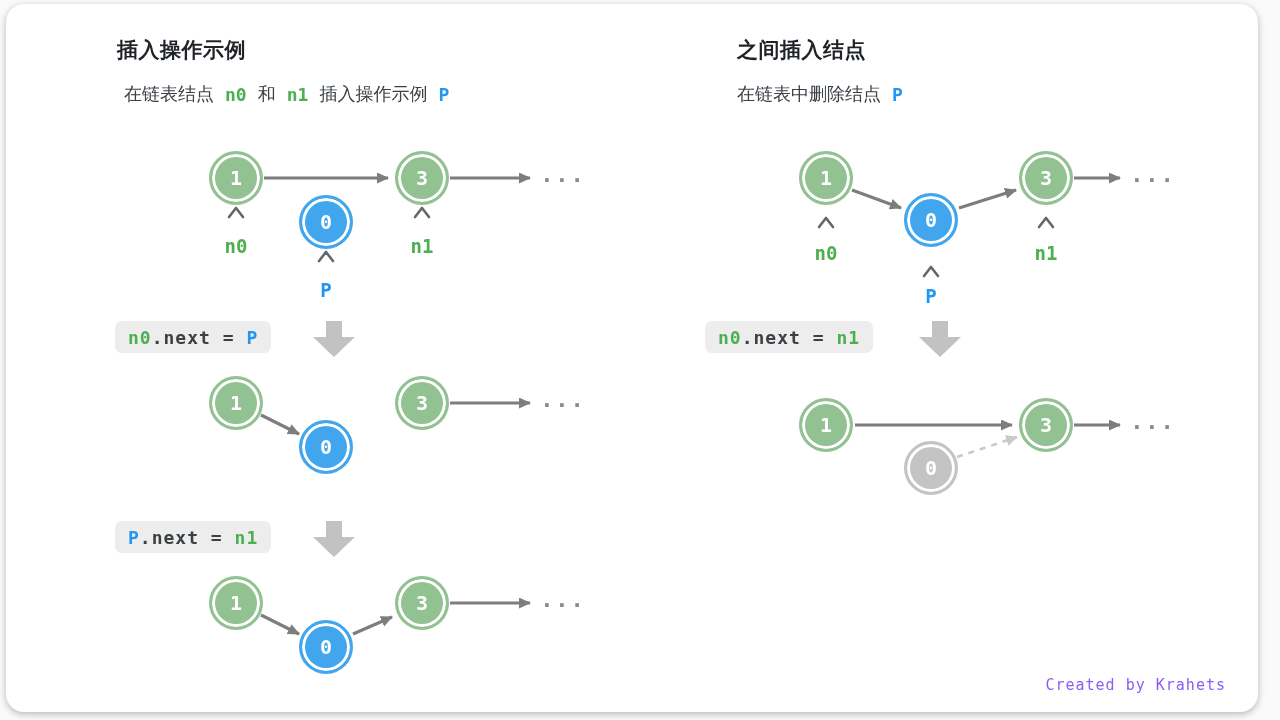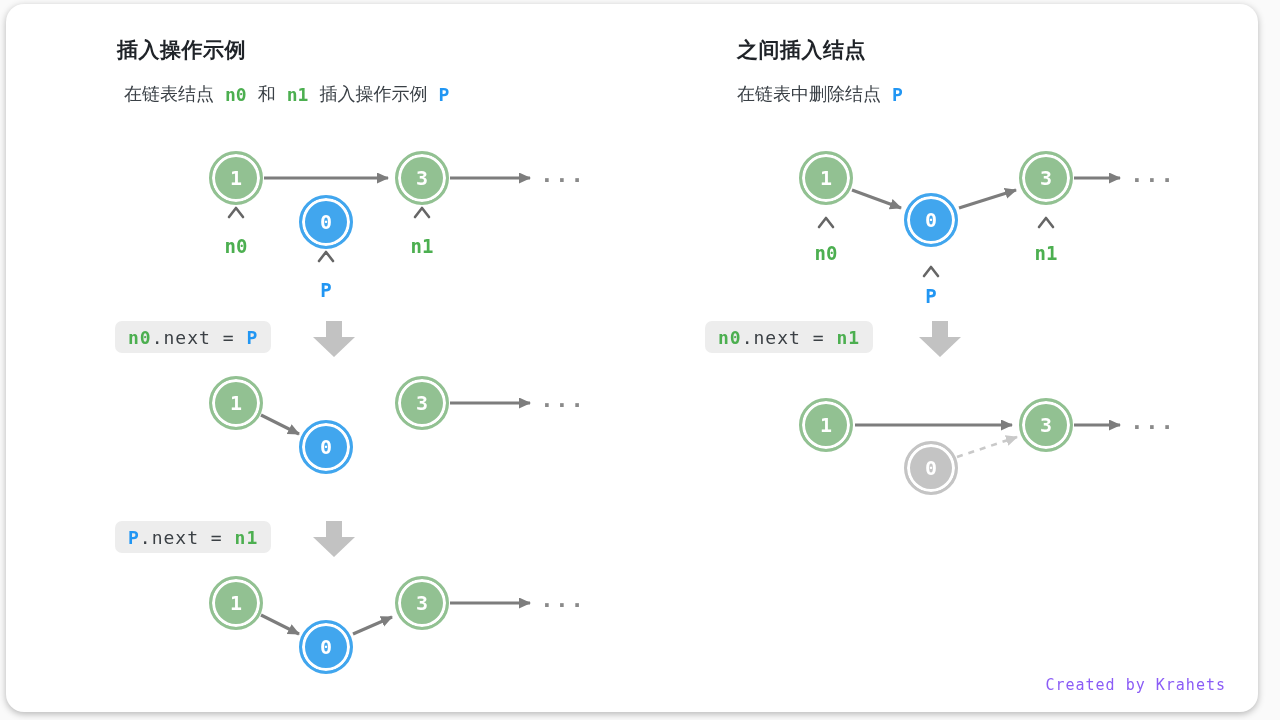--- a/index.html
+++ b/index.html
@@ -24,21 +24,21 @@
 
   .ptr-label{position:absolute;transform:translate(-50%,-50%);font-size:19px;font-weight:bold;white-space:nowrap;}
   .ptr-label.green{color:#4caf50;}
   .ptr-label.blue{color:#2196f3;}
 
   .ellipsis{position:absolute;transform:translate(-50%,-74%);font-size:22px;font-weight:bold;color:#8a8a8a;
             letter-spacing:2px;line-height:1;}
 
   .chip{position:absolute;height:32px;background:#ededed;border-radius:7px;display:flex;align-items:center;
         padding:0 13px;font-size:18px;letter-spacing:1px;white-space:pre;}
-  .chip .mid{color:#3b4045;}
+  .chip .mid{color:#3b4045;font-weight:bold;}
 
   .footer{position:absolute;right:38px;top:676px;font-size:15px;color:#8b5cf6;letter-spacing:1px;}
 </style>
 </head>
 <body>
 
 <div class="stage">
   <div class="card"></div>
 
   <svg class="layer" viewBox="0 0 1280 720">

